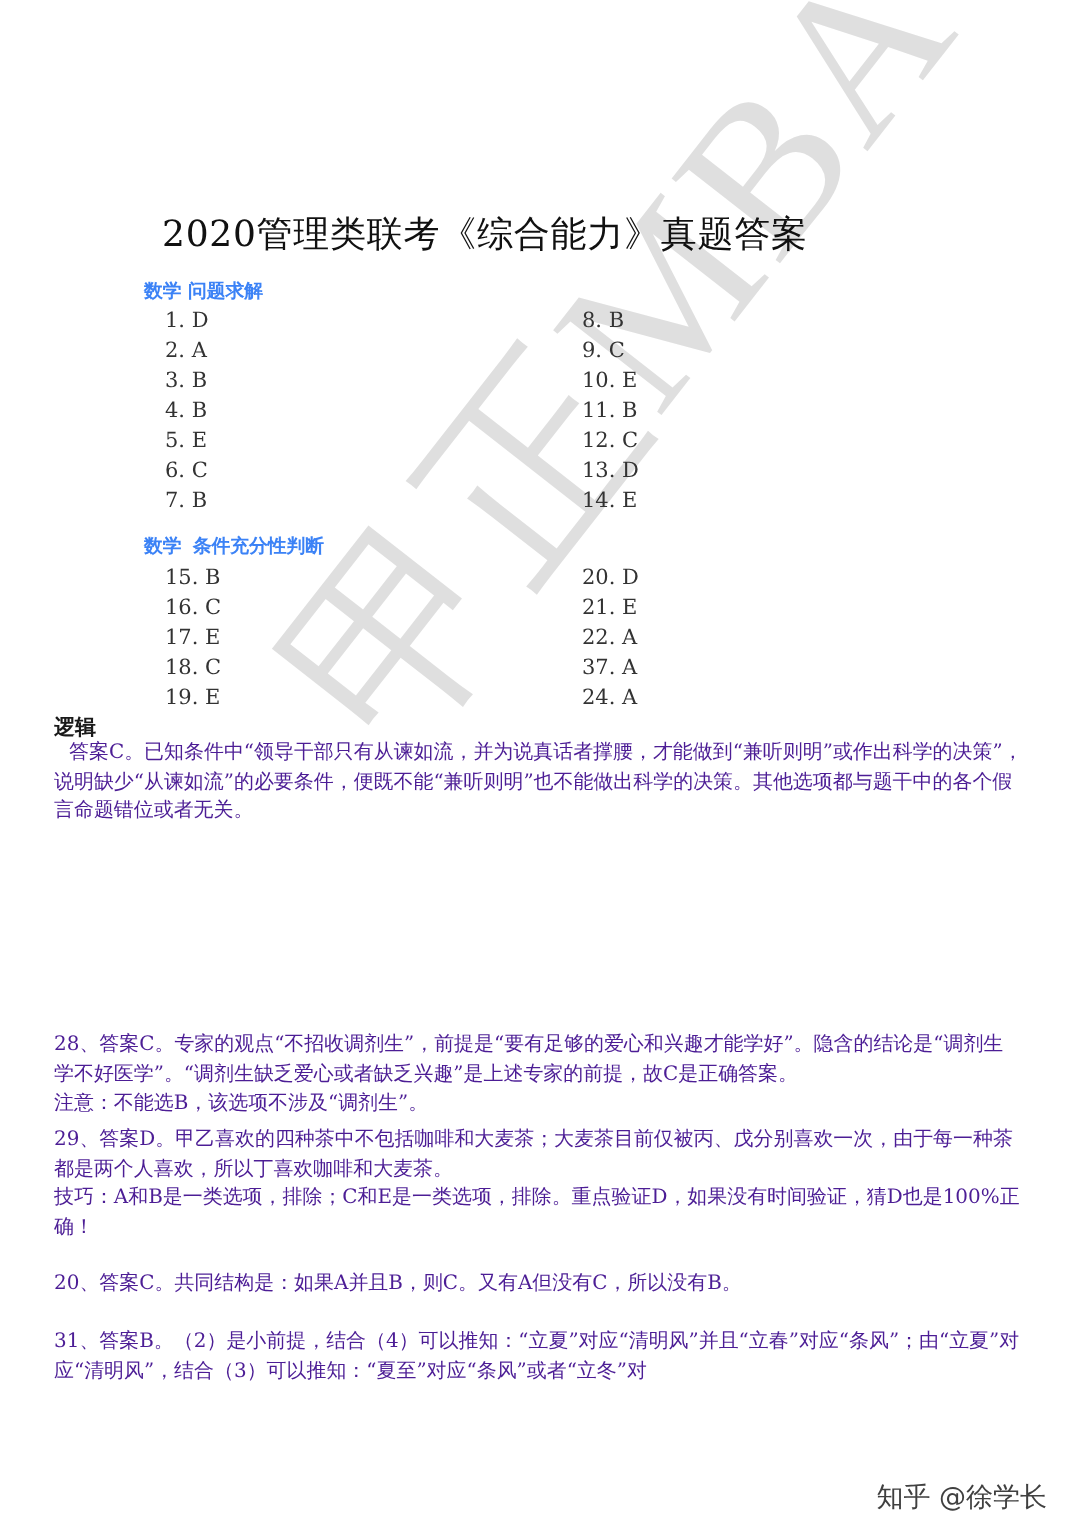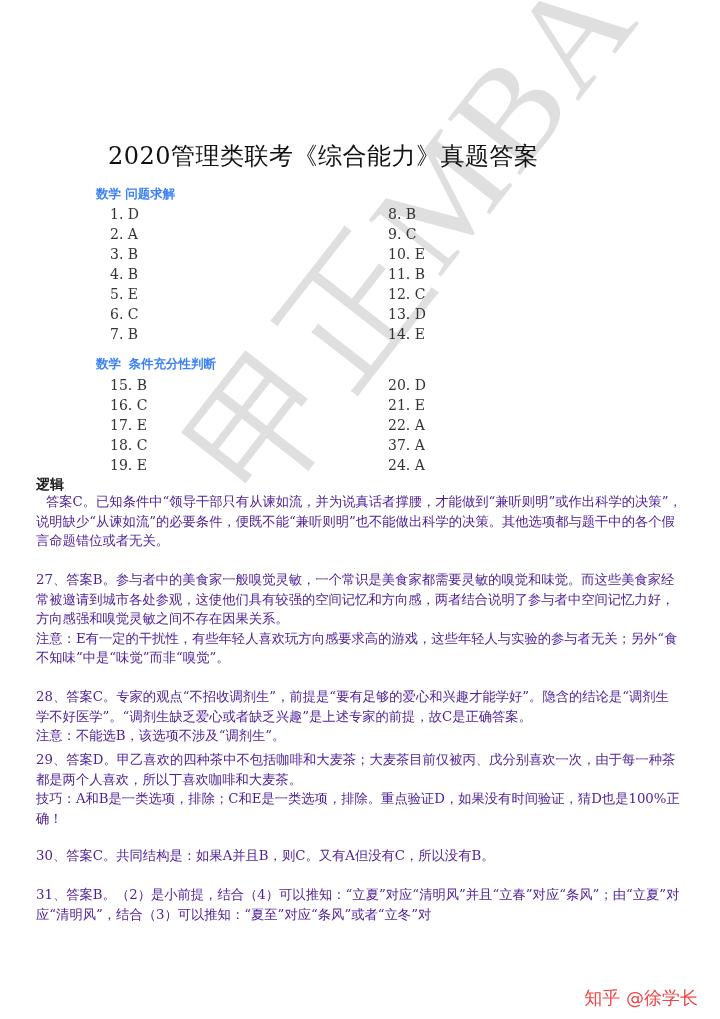--- a/index.html
+++ b/index.html
@@ -8,21 +8,21 @@
   .page { position:absolute; left:0; top:0; width:720px; height:1019px; }
   .title { position:absolute; left:108px; top:140px; font-size:24px; letter-spacing:0.5px; color:#111; }
   .sec-head { position:absolute; left:96px; font-size:12.5px; font-weight:bold; color:#3b82f6; }
   .ans { position:absolute; font-size:14px; color:#333; line-height:20px; }
   .logic-head { position:absolute; left:36px; top:476px; font-size:14px; font-weight:bold; }
   .para { position:absolute; left:36px; width:646px; font-size:13.3px; line-height:19.5px; color:#4c1d95; }
   .watermark { position:absolute; left:150px; top:420px; font-family:"Liberation Serif",serif;
                font-size:140px; color:rgba(140,140,140,0.28); transform:rotate(-52deg);
                transform-origin:left top; white-space:nowrap; letter-spacing:4px; pointer-events:none; }
   .footer-wm { position:absolute; right:22px; top:986px; font-family:"DejaVu Sans","Liberation Sans",sans-serif;
-               font-size:18px; color:#ef4444; }
+               font-size:18px; color:#404040; }
 </style>
 </head>
 <body>
 
 <div class="page">
 
   <div class="watermark">甲正MBA</div>
 
   <div class="title">2020管理类联考《综合能力》真题答案</div>
 
@@ -58,23 +58,21 @@
     <div>20. D</div>
     <div>21. E</div>
     <div>22. A</div>
     <div>37. A</div>
     <div>24. A</div>
   </div>
 
   <div class="logic-head">逻辑</div>
 
   <div class="para" style="top:492px; text-indent:10px;">答案C。已知条件中“领导干部只有从谏如流，并为说真话者撑腰，才能做到“兼听则明”或作出科学的决策”，说明缺少“从谏如流”的必要条件，便既不能“兼听则明”也不能做出科学的决策。其他选项都与题干中的各个假言命题错位或者无关。</div>
-  <div class="para" style="top:570px; white-space:pre-line;">27、答案B。参与者中的美食家一般嗅觉灵敏，一个常识是美食家都需要灵敏的嗅觉和味觉。而这些美食家经常被邀请到城市各处参观，这使他们具有较强的空间记忆和方向感，两者结合说明了参与者中空间记忆力好，方向感强和嗅觉灵敏之间不存在因果关系。
-注意：E有一定的干扰性，有些年轻人喜欢玩方向感要求高的游戏，这些年轻人与实验的参与者无关；另外“食不知味”中是“味觉”而非“嗅觉”。</div>
   <div class="para" style="top:687px; white-space:pre-line;">28、答案C。专家的观点“不招收调剂生”，前提是“要有足够的爱心和兴趣才能学好”。隐含的结论是“调剂生学不好医学”。“调剂生缺乏爱心或者缺乏兴趣”是上述专家的前提，故C是正确答案。
 注意：不能选B，该选项不涉及“调剂生”。</div>
   <div class="para" style="top:750px; white-space:pre-line;">29、答案D。甲乙喜欢的四种茶中不包括咖啡和大麦茶；大麦茶目前仅被丙、戊分别喜欢一次，由于每一种茶都是两个人喜欢，所以丁喜欢咖啡和大麦茶。
 技巧：A和B是一类选项，排除；C和E是一类选项，排除。重点验证D，如果没有时间验证，猜D也是100%正确！</div>
-  <div class="para" style="top:846px;">30、答案C。共同结构是：如果A并且B，则C。又有A但没有C，所以没有B。</div>
+  <div class="para" style="top:846px;">20、答案C。共同结构是：如果A并且B，则C。又有A但没有C，所以没有B。</div>
   <div class="para" style="top:885px;">31、答案B。（2）是小前提，结合（4）可以推知：“立夏”对应“清明风”并且“立春”对应“条风”；由“立夏”对应“清明风”，结合（3）可以推知：“夏至”对应“条风”或者“立冬”对</div>
 
   <div class="footer-wm">知乎 @徐学长</div>
 </div>
 
 </body></html>

